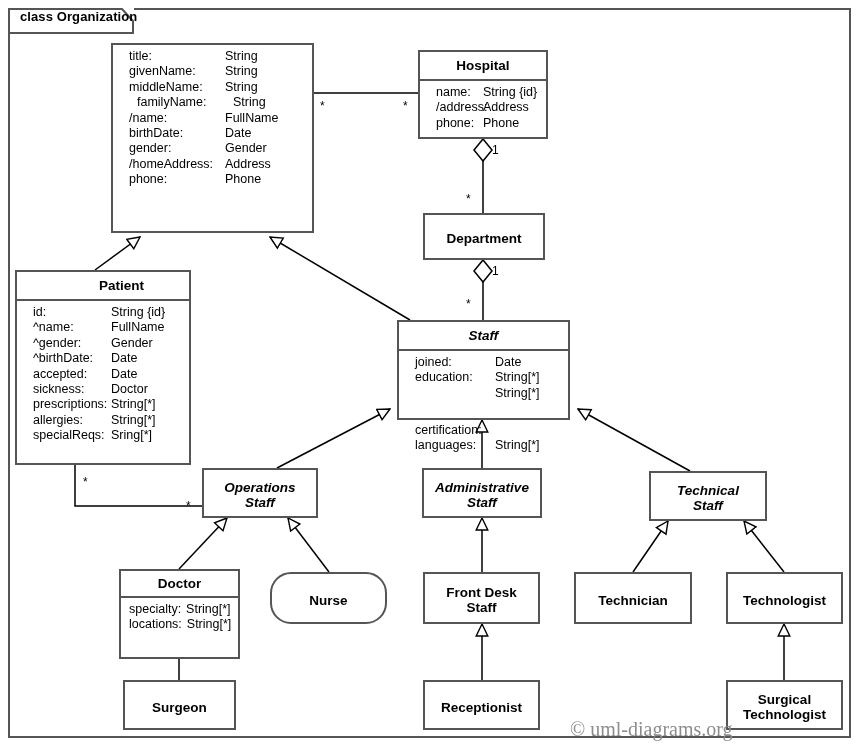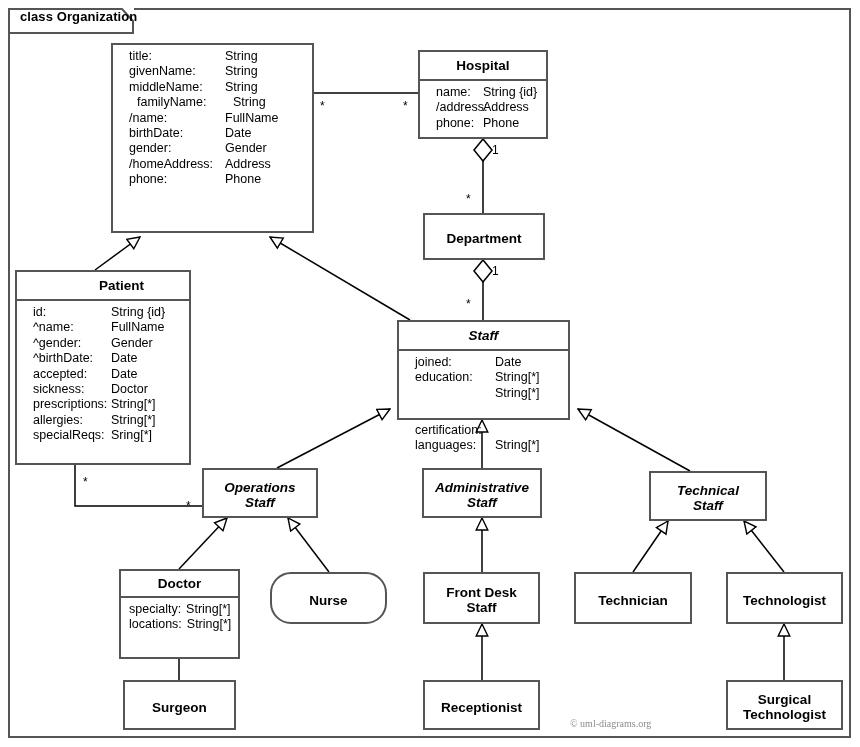--- a/index.html
+++ b/index.html
@@ -99,21 +99,21 @@
     font-size: 12px;
     color: #000000;
     line-height: 12px;
     z-index: 6;
   }
   .copyright {
     position: absolute;
     left: 570px;
     top: 718px;
     font-family: "Liberation Serif", serif;
-    font-size: 10px;
+    font-size: 20px;
     color: #8c8c8c;
     white-space: nowrap;
     z-index: 6;
   }
 </style>
 </head>
 <body>
 
 <div id="stage">
 

